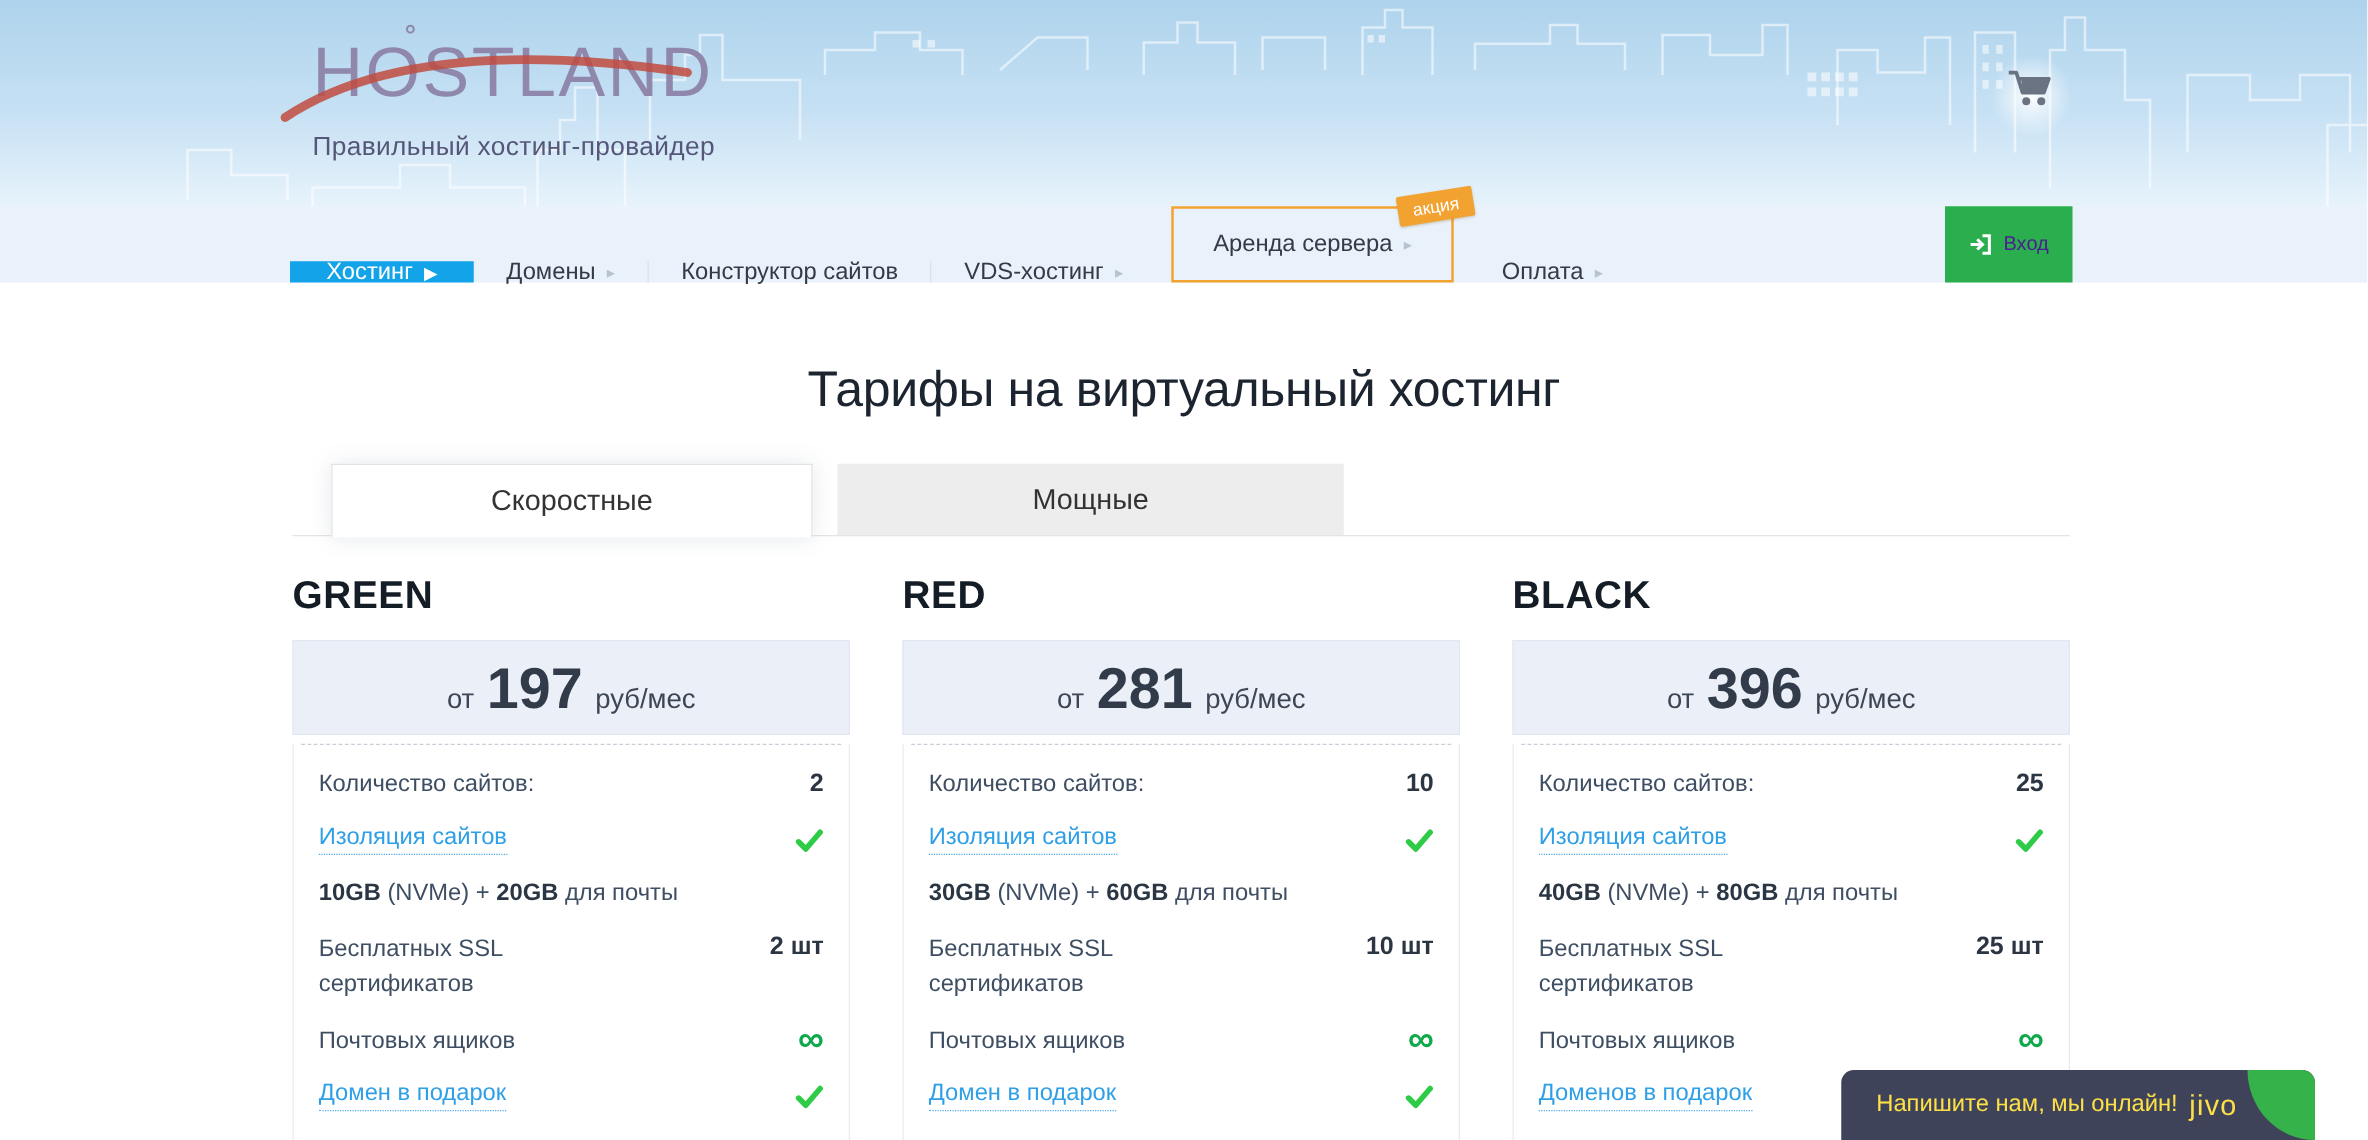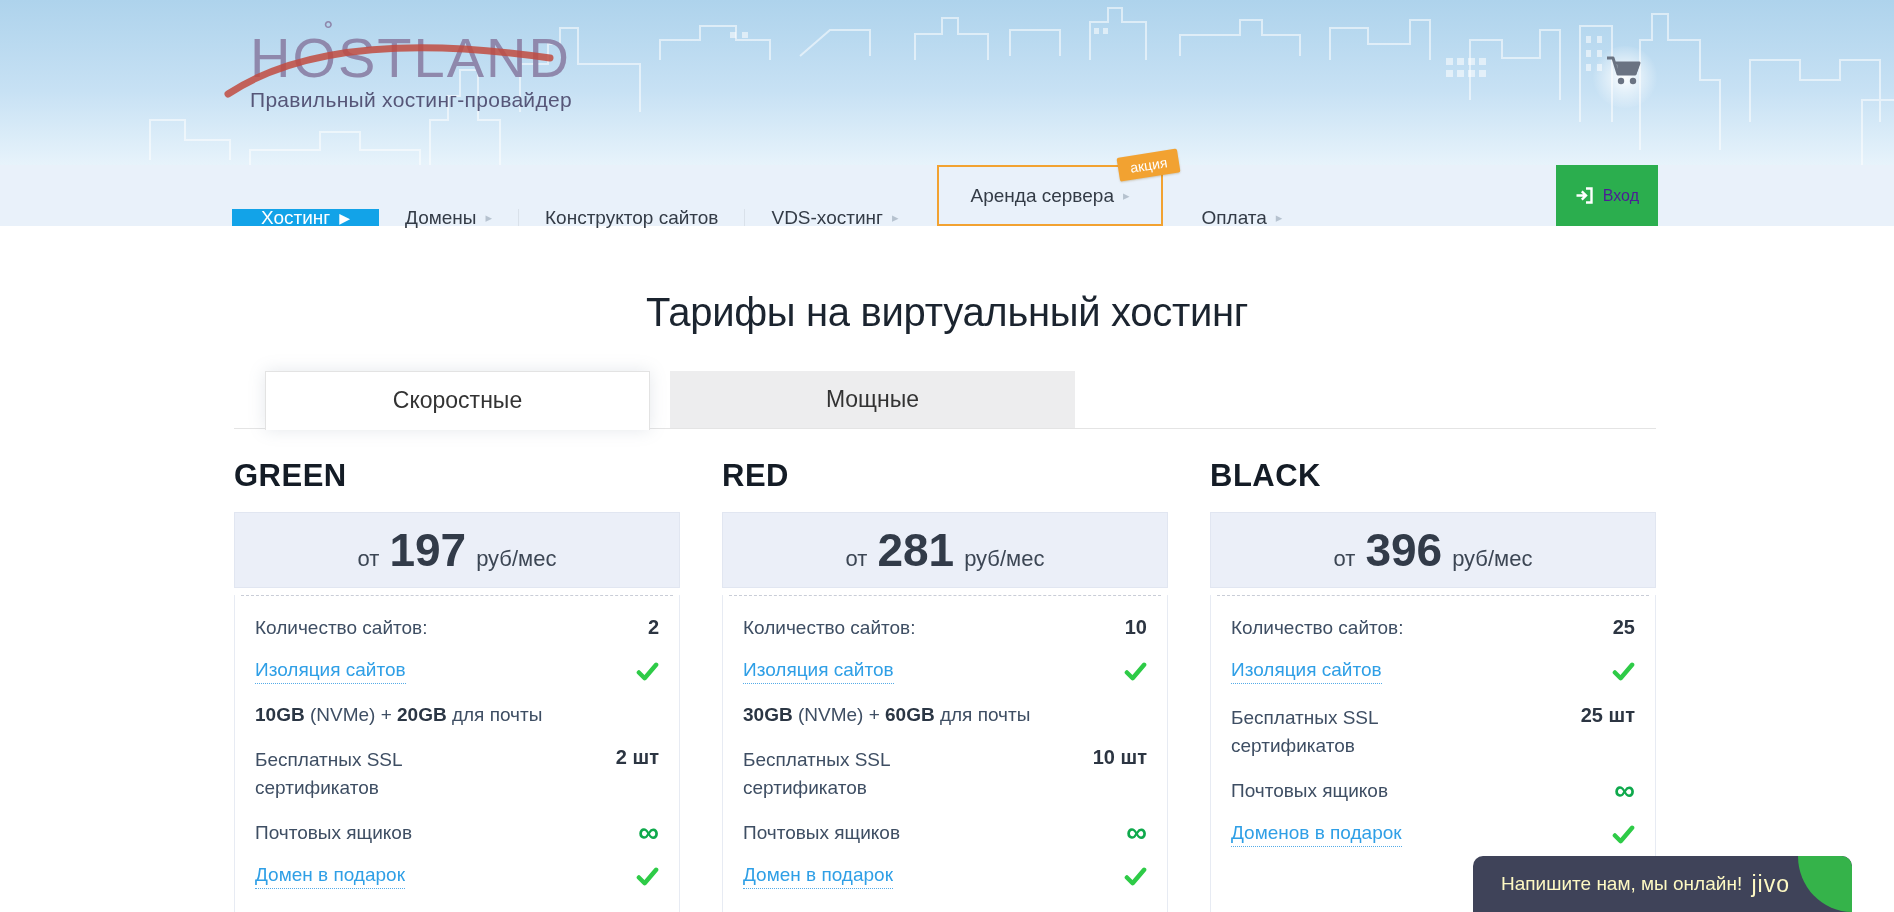--- a/index.html
+++ b/index.html
@@ -14,21 +14,21 @@
     background:linear-gradient(180deg,#aed3ec 0%,#c7e1f4 55%,#e7f3fb 100%);
   }
   .skyline { position:absolute; top:0; left:0; }
   .logo { position:absolute; left:250px; top:30px; width:330px; }
   .logo-main {
     position:relative; font-size:56px; color:#8f88ac; letter-spacing:2px;
     line-height:1; font-weight:400;
   }
   .logo-ring { position:absolute; left:74px; top:-10px; font-size:30px; color:#8f88ac; }
   .logo-arc { position:absolute; left:-30px; top:-6px; pointer-events:none; }
-  .logo-tagline { font-size:21px; color:#565678; margin-top:2px; letter-spacing:.3px; }
+  .logo-tagline { font-size:21px; color:#565678; margin-top:20px; letter-spacing:.3px; }
   .search-wrap {
     position:absolute; left:572px; top:61px; height:52px; display:flex; align-items:stretch;
     box-shadow:0 1px 2px rgba(70,100,140,.15);
   }
   .search-input {
     width:650px; border:none; outline:none; padding:0 24px; font-size:19px; color:#333;
     font-family:"Liberation Sans",sans-serif; background:#fff;
   }
   .search-input::placeholder { color:#98a4b3; }
   .hdr-btn {
@@ -97,39 +97,39 @@
     display:flex; align-items:baseline; justify-content:center; gap:10px; padding-top:14px;
   }
   .p-pre,.p-suf { font-size:22px; color:#3c4654; }
   .p-amt { font-size:46px; font-weight:700; color:#323b49; line-height:1; }
   .features {
     border-left:1px solid #e7ebf3; border-right:1px solid #e7ebf3;
     padding:0 0 60px; background:#fff;
   }
   .dashed { border-top:1px dashed #c9cdd7; margin:7px 6px 10px; height:0; }
   .row {
-    display:flex; justify-content:space-between; align-items:center;
+    display:flex; justify-content:space-between; align-items:flex-end;
     padding:10px 20px; font-size:19px; color:#3e4e63;
   }
   .row.ssl { align-items:flex-start; }
   .row.ssl .lbl span { display:block; line-height:1.45; }
   .row.storage { display:block; color:#3e4e63; }
   .row.storage b { color:#2b3644; }
   .lnk {
     color:#2f9fe6; text-decoration:none; border-bottom:1px dotted #55ace8;
     padding-bottom:2px; cursor:pointer;
   }
   .val { font-weight:700; color:#2c3542; font-size:20px; }
   .check { line-height:0; }
   .inf { color:#0fa94c; font-size:29px; font-weight:700; line-height:.8; }
   
   .chat {
     position:absolute; left:1473px; top:856px; width:379px; height:56px;
     background:#3f4359; border-radius:10px 10px 0 0; display:flex; align-items:center;
-    color:#fef9c3; z-index:10; cursor:pointer; overflow:hidden;
+    color:#fde047; z-index:10; cursor:pointer; overflow:hidden;
   }
   .chat-msg { font-size:19px; margin-left:28px; }
   .chat-brand { margin-left:auto; margin-right:62px; font-size:23px; letter-spacing:1px; }
   .leaf {
     position:absolute; right:0; top:0; width:54px; height:56px;
     background:#35b34a; border-radius:0 10px 0 100%;
   }
 </style>
 </head>
 <body>
@@ -347,20 +347,23 @@
         <span class="val">25</span>
       </div>
       <div class="row">
         <a class="lnk">Изоляция сайтов</a>
         <span class="check">
           <svg width="23" height="23" viewBox="0 0 24 24">
               <path d="M3 13 L9 19 L21 5" stroke="#2ecb47" stroke-width="4.6" fill="none" stroke-linecap="round" stroke-linejoin="round"></path>
             </svg>
         </span>
       </div>
+      <div class="row storage">
+        <b>40GB</b><span> (NVMe) + </span><b>80GB</b><span> для почты</span>
+      </div>
       <div class="row ssl">
         <span class="lbl">
           <span>Бесплатных SSL</span>
           <span>сертификатов</span>
         </span>
         <span class="val">25 шт</span>
       </div>
       <div class="row">
         <span class="lbl">Почтовых ящиков</span>
         <span class="inf">∞</span>

